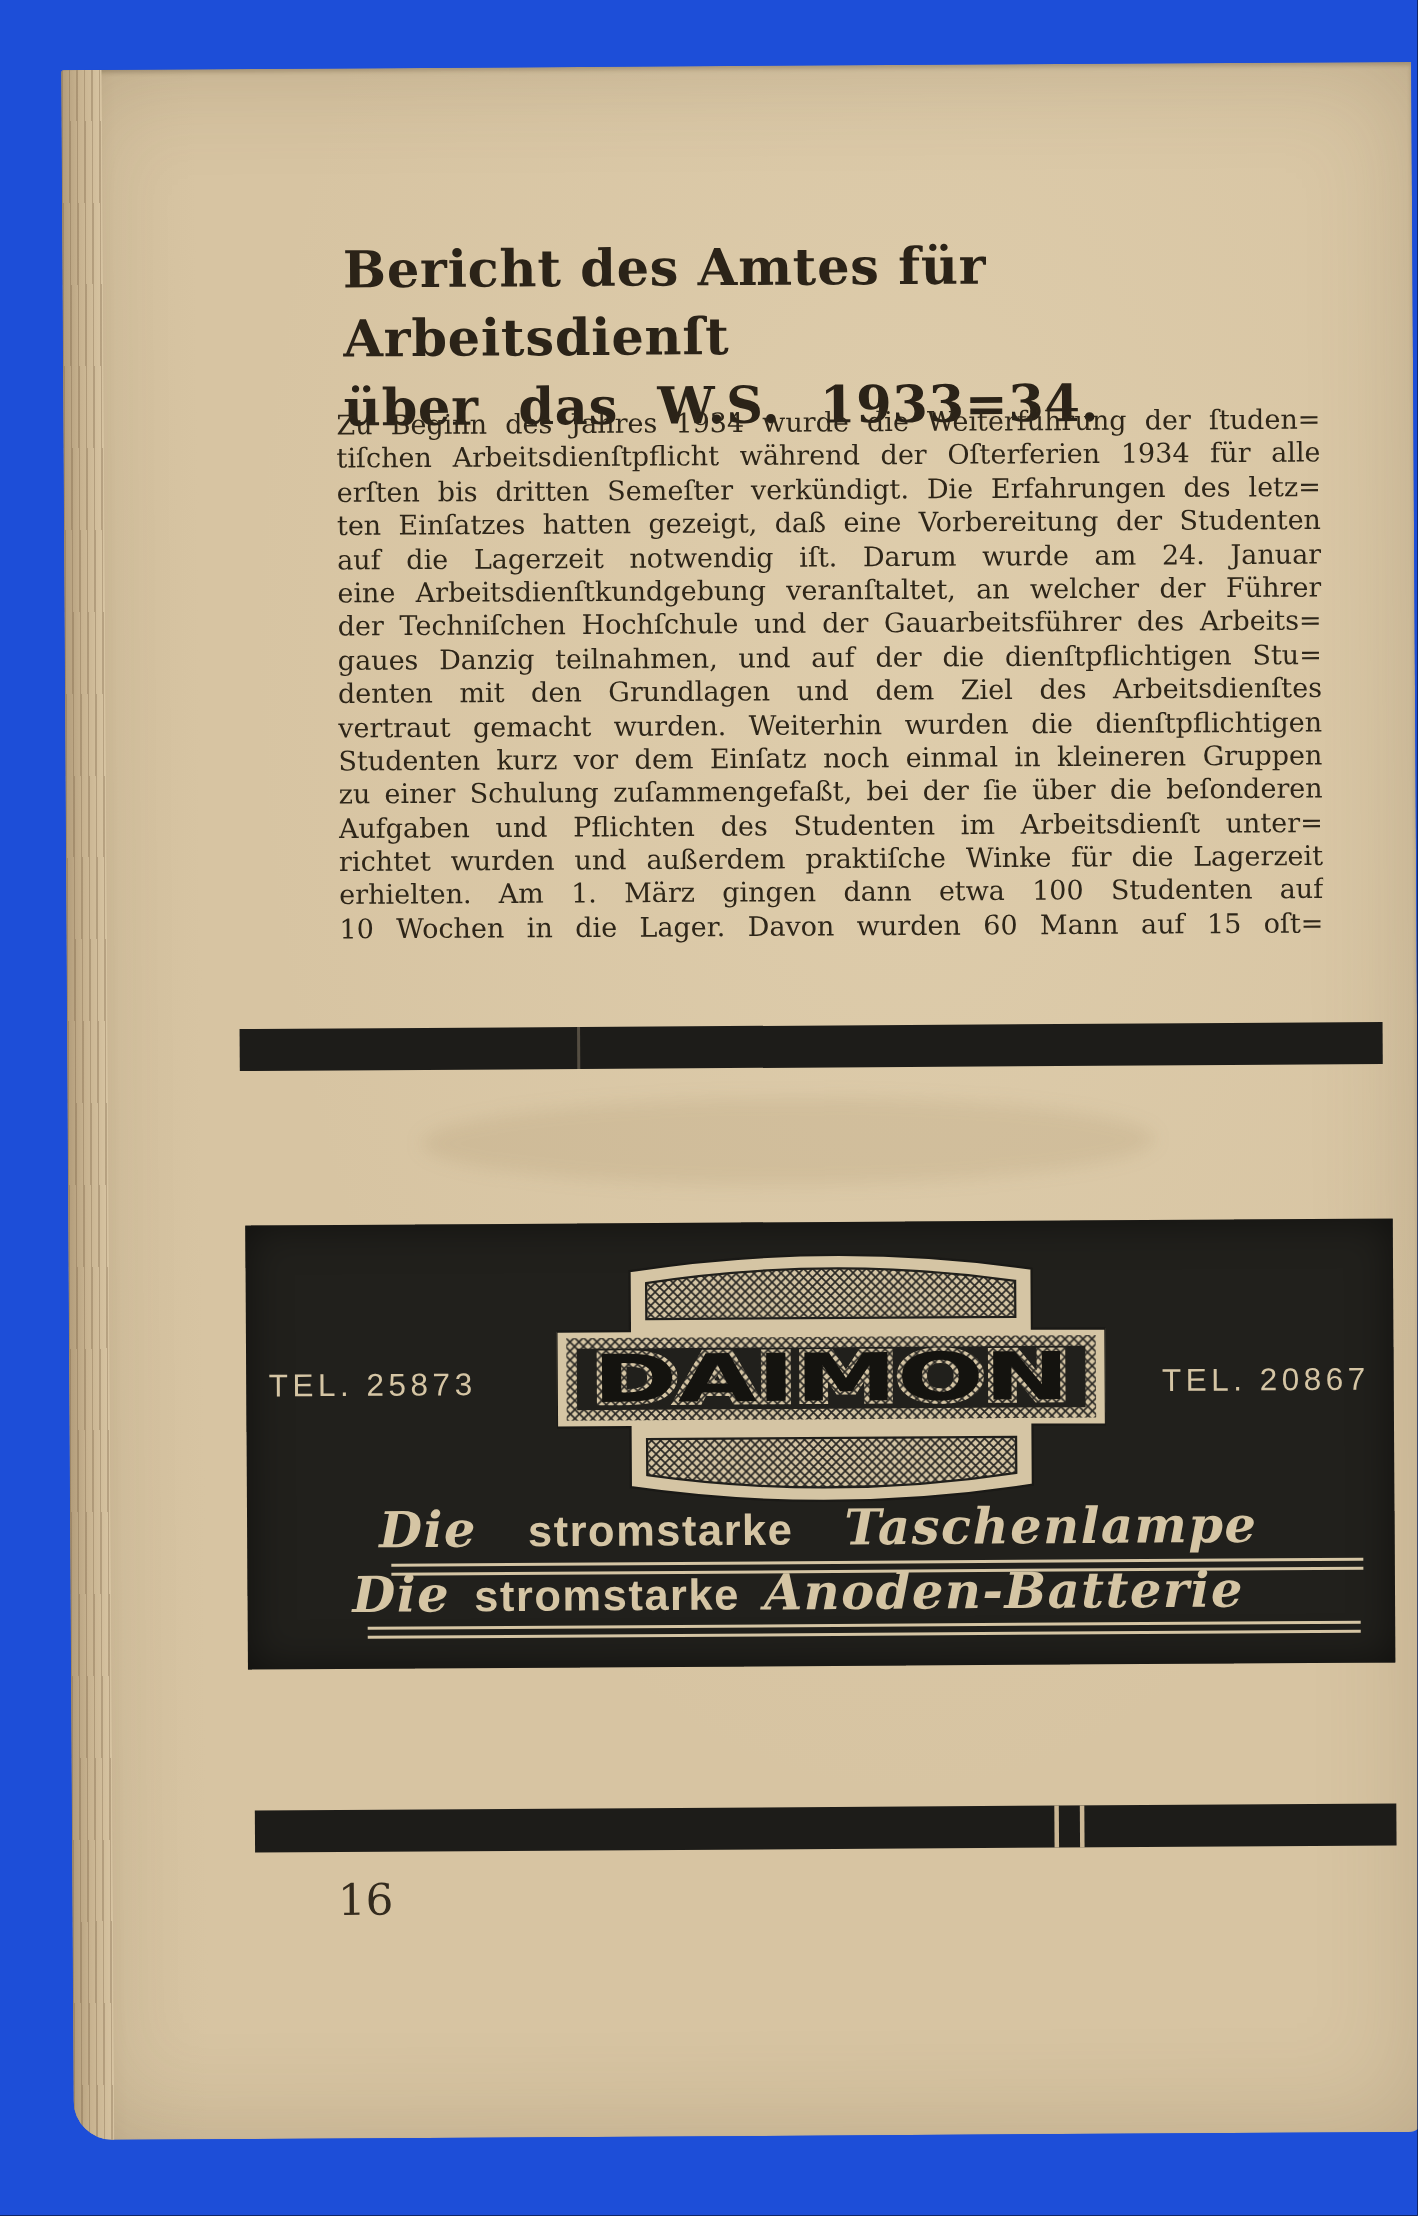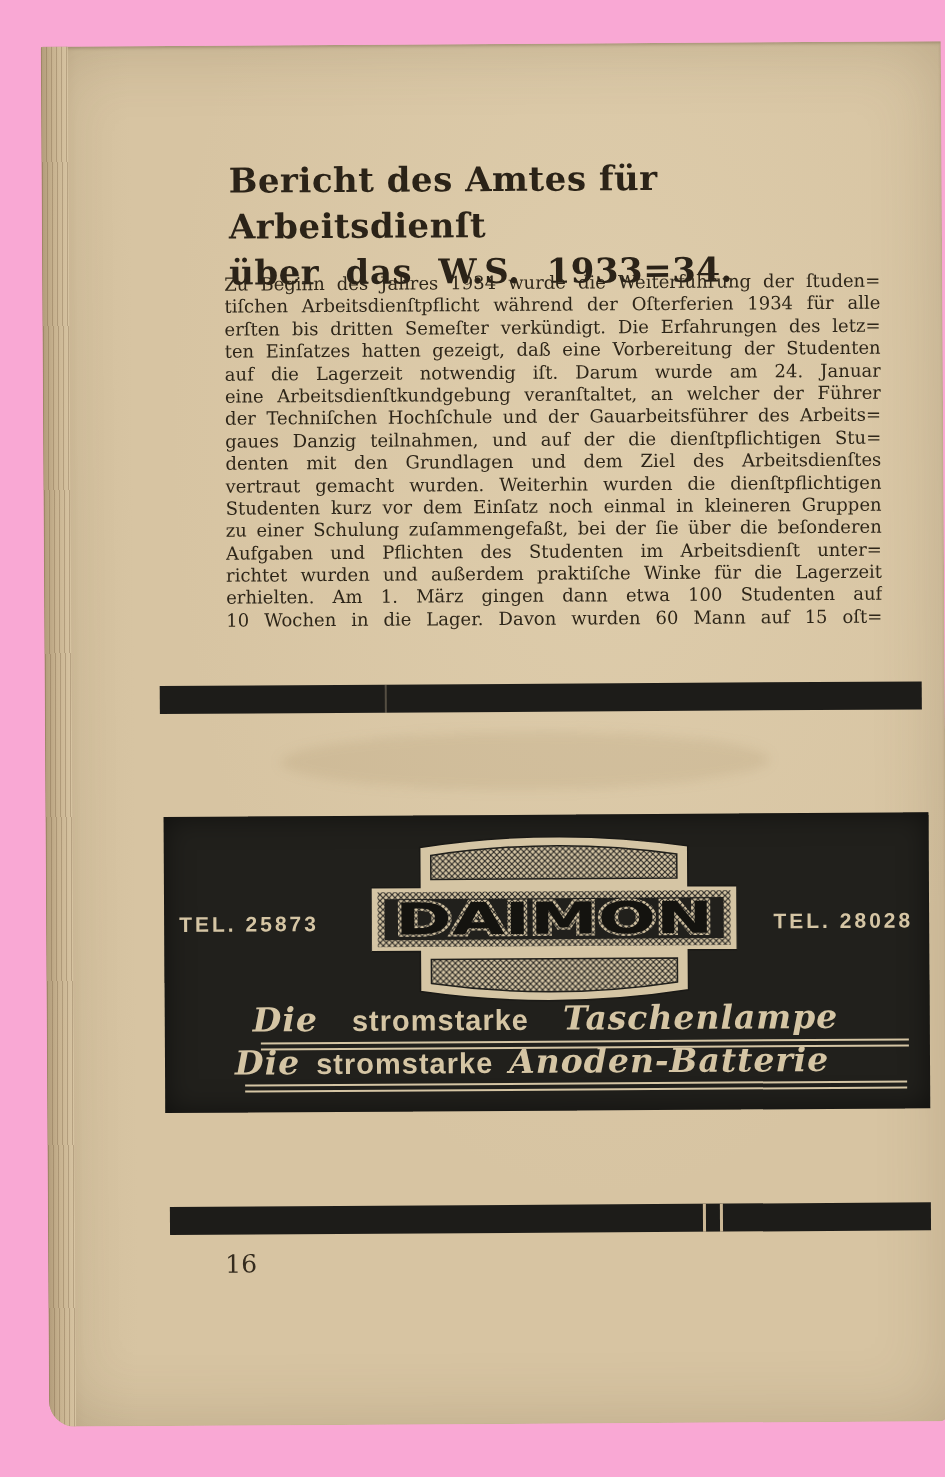--- a/index.html
+++ b/index.html
@@ -1,19 +1,19 @@
 <!DOCTYPE html>
 <html><head>
 <meta charset="utf-8">
 <style>
   * { margin:0; padding:0; box-sizing:border-box; }
   html,body { background:#0b0b0e; }
   #stage {
     position:relative; width:945px; height:1477px;
-    background:#f9a8d4; overflow:hidden;
+    background:#1d4ed8; overflow:hidden;
     font-family:"DejaVu Serif", serif;
   }
   
   #paper {
     position:absolute; left:45px; top:44px; width:900px; height:1380px;
     background:
       radial-gradient(ellipse at 62% 28%, rgba(228,212,180,.55) 0%, rgba(228,212,180,0) 55%),
       linear-gradient(90deg, #c5b08d 0%, #d3c09e 4%, #d7c4a2 10%, #d7c4a2 100%);
     border-radius:2px 0 10px 26px;
     box-shadow: inset 0 0 70px rgba(92,72,46,.22), inset 0 2px 3px rgba(60,45,25,.25);
@@ -54,21 +54,21 @@
   }
   
   #daimon-advertisement {
     position:absolute; left:118px; top:771px; width:765px; height:296px;
     background:#21201c;
     box-shadow: inset 0 0 28px rgba(0,0,0,.5);
   }
   .tel {
     position:absolute; top:96px;
     color:#d5c5a4; font-family:"Liberation Sans", sans-serif;
-    font-weight:bold; font-size:21px; letter-spacing:3px; white-space:nowrap;
+    font-weight:normal; font-size:21px; letter-spacing:3px; white-space:nowrap;
   }
   #phone-number-left  { left:15px; }
   #phone-number-right { right:16px; }
   #daimon-badge { position:absolute; left:207px; top:10px; }
   .tagline {
     position:absolute; display:flex; align-items:baseline; white-space:nowrap;
     color:#d5c5a4;
   }
   .script {
     font-family:"DejaVu Serif", serif; font-style:italic; font-weight:bold;
@@ -82,21 +82,21 @@
   #tagline-2 { left:70px; top:227px; gap:16px; }
   .tagline-underline {
     position:absolute; height:8px;
     border-top:2.5px solid #d5c5a4; border-bottom:2.5px solid #d5c5a4;
   }
   #tagline-underline-1 { left:96px; top:226px; width:648px; }
   #tagline-underline-2 { left:80px; top:268px; width:662px; }
   
   #page-number {
     position:absolute; left:177px; top:1204px;
-    color:#342b1e; font-size:25px;
+    color:#342b1e; font-size:29px;
   }
 </style>
 </head>
 <body>
 
 <div id="stage">
   <div id="paper">
 
     <div id="page-stack-edge"></div>
 
@@ -125,21 +125,21 @@
       </div>
 
     <div id="separator-bar-top" class="bar">
       <div class="bar-slit" style="left:225px;width:2px;background:rgba(215,196,162,.30);"></div>
     </div>
 
     <div id="ink-showthrough"></div>
 
     <div id="daimon-advertisement">
       <div id="phone-number-left" class="tel">TEL. 25873</div>
-      <div id="phone-number-right" class="tel">TEL. 28028</div>
+      <div id="phone-number-right" class="tel">TEL. 20867</div>
 
       <svg id="daimon-badge" width="366" height="186" viewBox="0 0 366 186" xmlns="http://www.w3.org/2000/svg">
         <defs>
           <pattern id="xhatch" width="6" height="6" patternUnits="userSpaceOnUse">
             <rect width="6" height="6" fill="#d5c5a4"></rect>
             <path d="M0,6 L6,0 M0,0 L6,6" stroke="#2a2824" stroke-width="1.1"></path>
           </pattern>
         </defs>
         <path d="M49,22 Q183,2 317,22 L317,62 L366,62 L366,126 L317,126 L317,166 Q183,186 49,166 L49,126 L0,126 L0,62 L49,62 Z" fill="#d5c5a4" stroke="#1a1916" stroke-width="1.5"></path>
         <path d="M60,30 Q183,12 306,30 L306,54 L60,54 Z" fill="url(#xhatch)" stroke="#21201c" stroke-width="1.5"></path>

